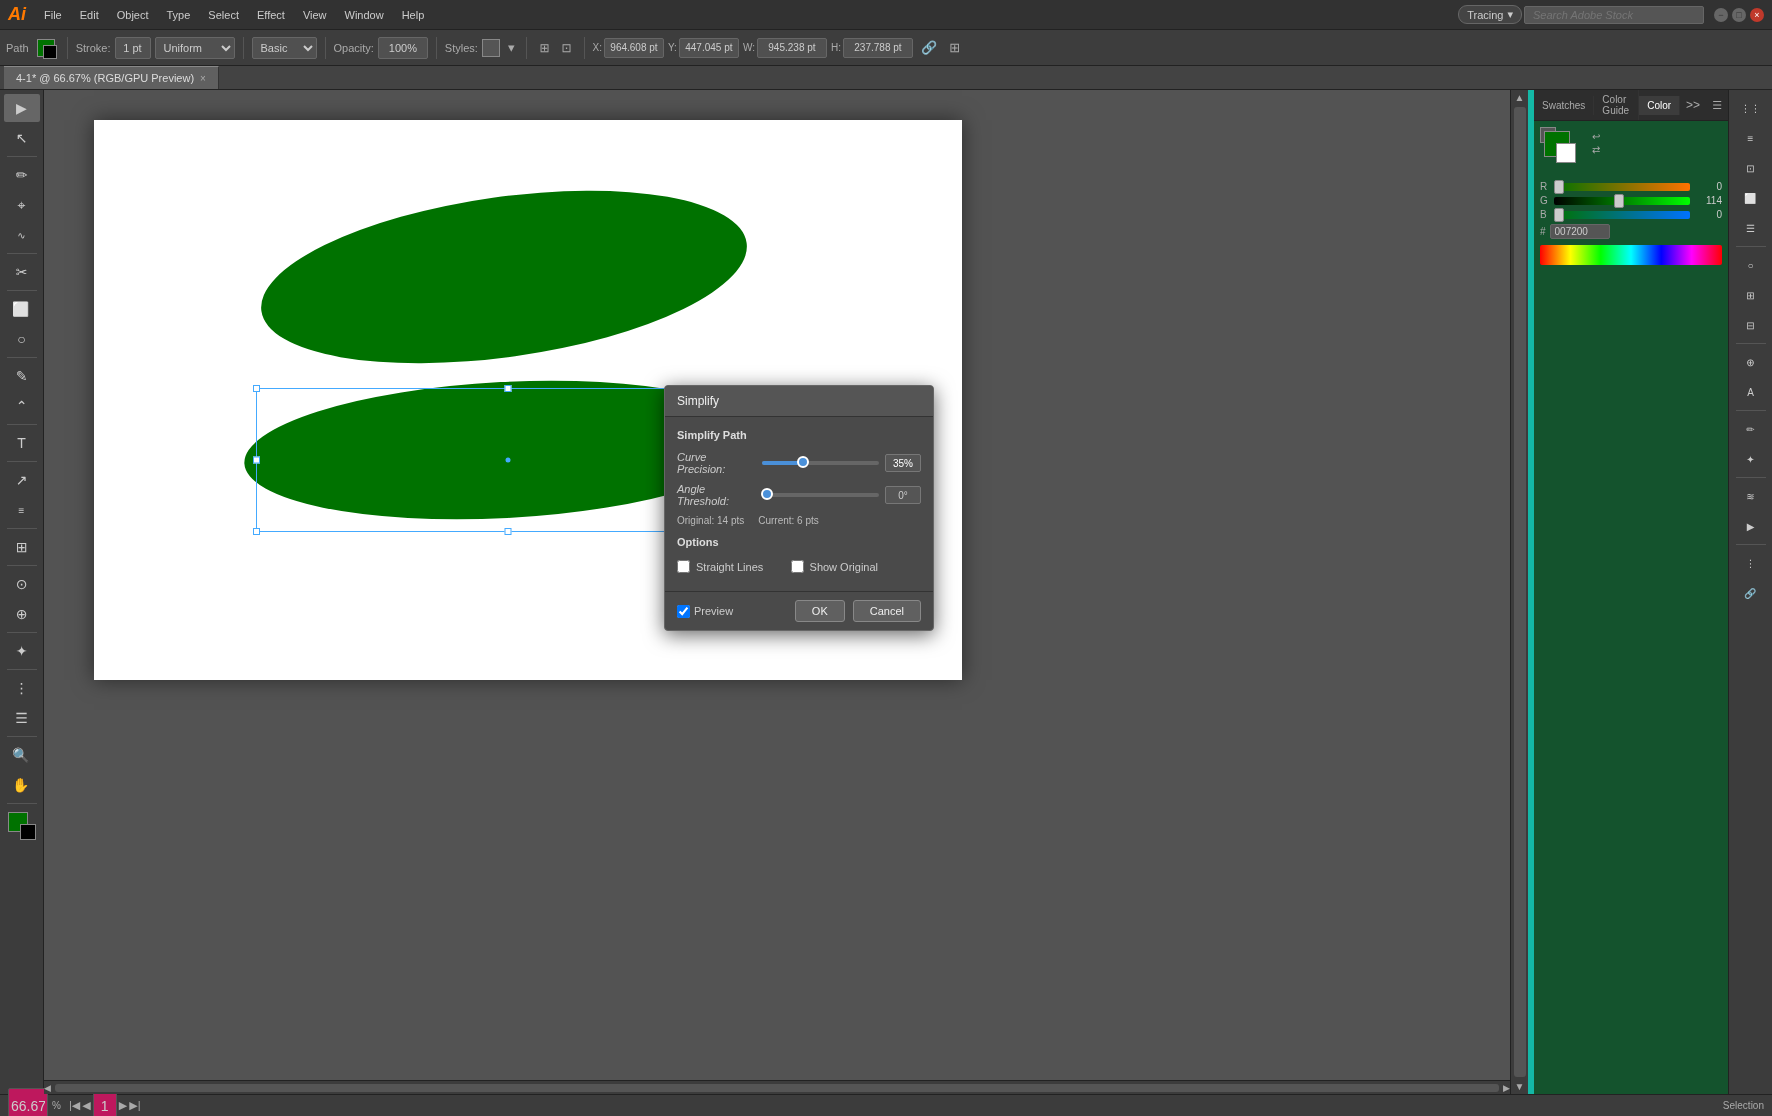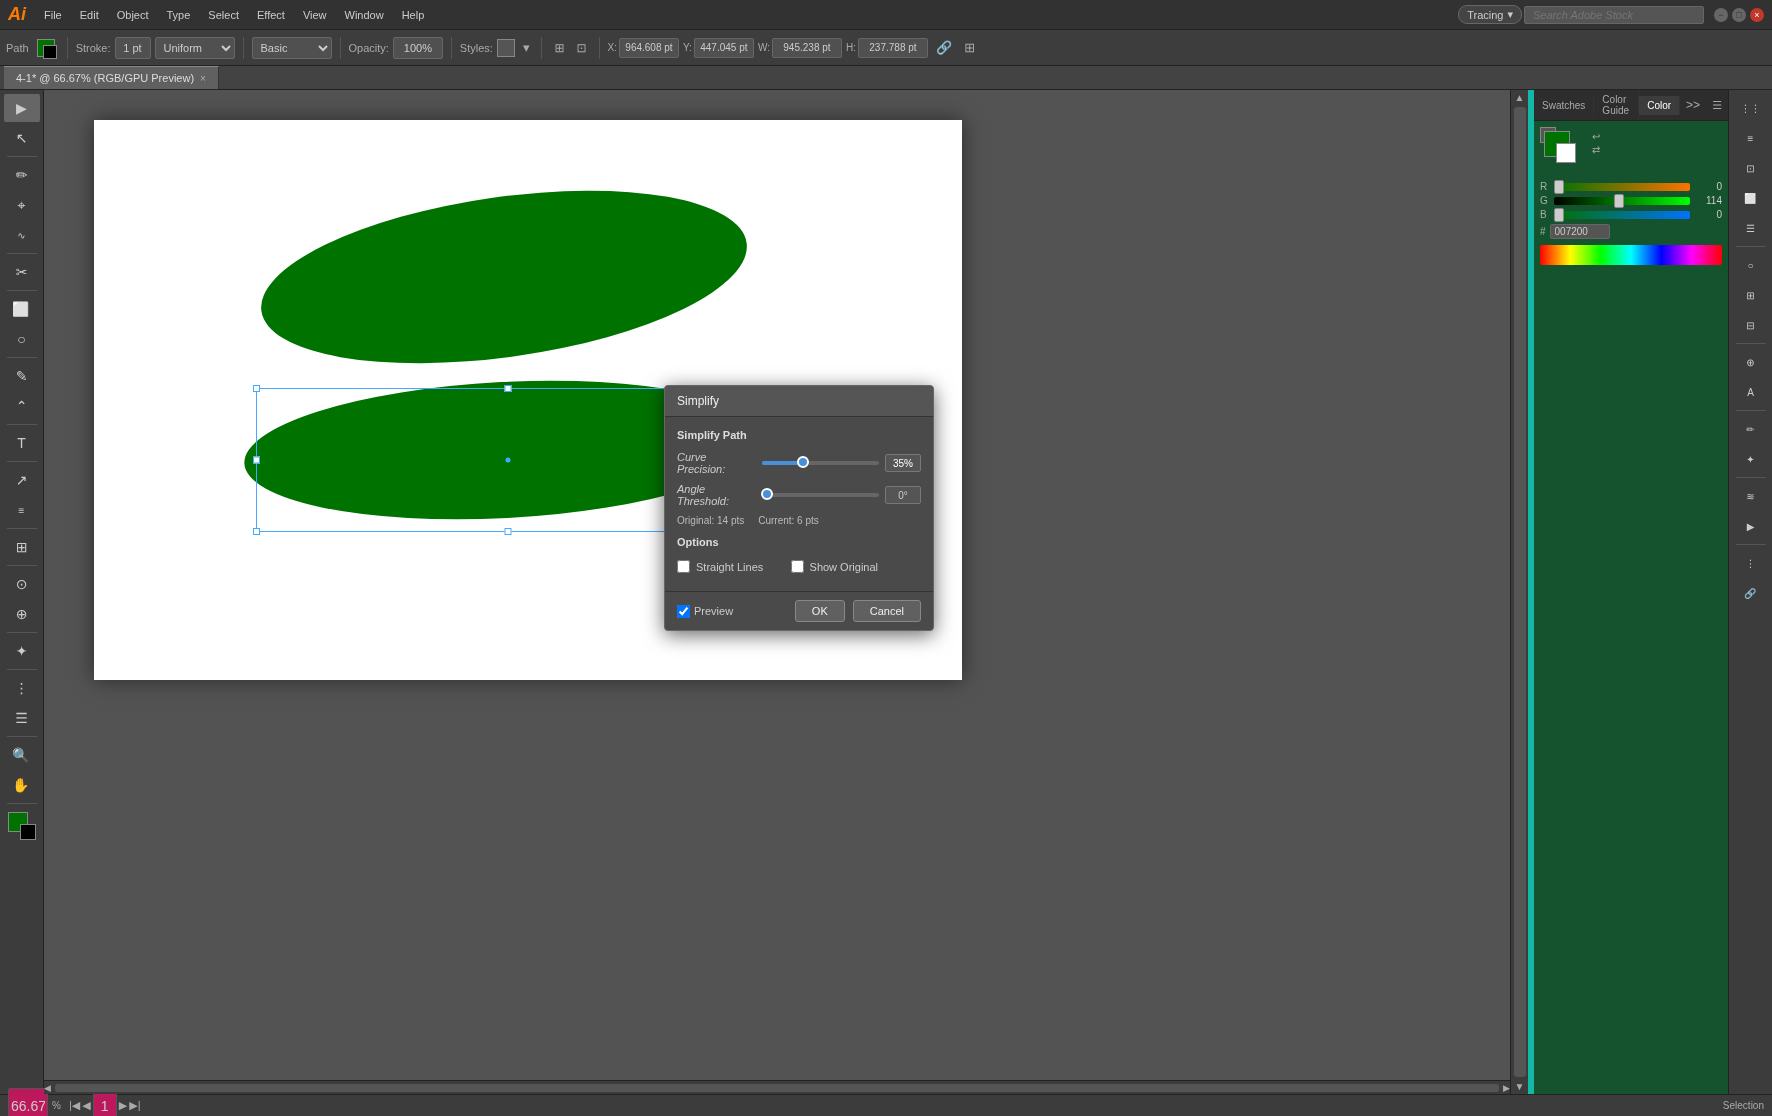--- a/index.html
+++ b/index.html
@@ -470,21 +470,21 @@
     <div class="opt-swatch" style="background:#007200; width:18px; height:18px; border:1px solid #888;"></div>
     <div class="opt-swatch" style="background:#000; width:14px; height:14px; position:absolute; top:6px; left:6px; border:1px solid #888;"></div>
   </div>
   <div class="opt-separator"></div>
   <span class="opt-label">Stroke:</span>
   <input class="opt-input" style="width: 36px;" value="1 pt">
   <select class="opt-dropdown" style="width:80px;">
     <option>Uniform</option>
   </select>
   <div class="opt-separator"></div>
-  <select class="opt-dropdown" style="width:80px;">
+  <select class="opt-dropdown" style="width:65px;">
     <option>Basic</option>
   </select>
   <div class="opt-separator"></div>
   <span class="opt-label">Opacity:</span>
   <input class="opt-input" value="100%" style="">
   <div class="opt-separator"></div>
   <span class="opt-label">Styles:</span>
   <div class="opt-swatch" style="background:#555; width:18px; height:18px;"></div>
   <button class="opt-icon-btn">▾</button>
   <div class="opt-separator"></div>

